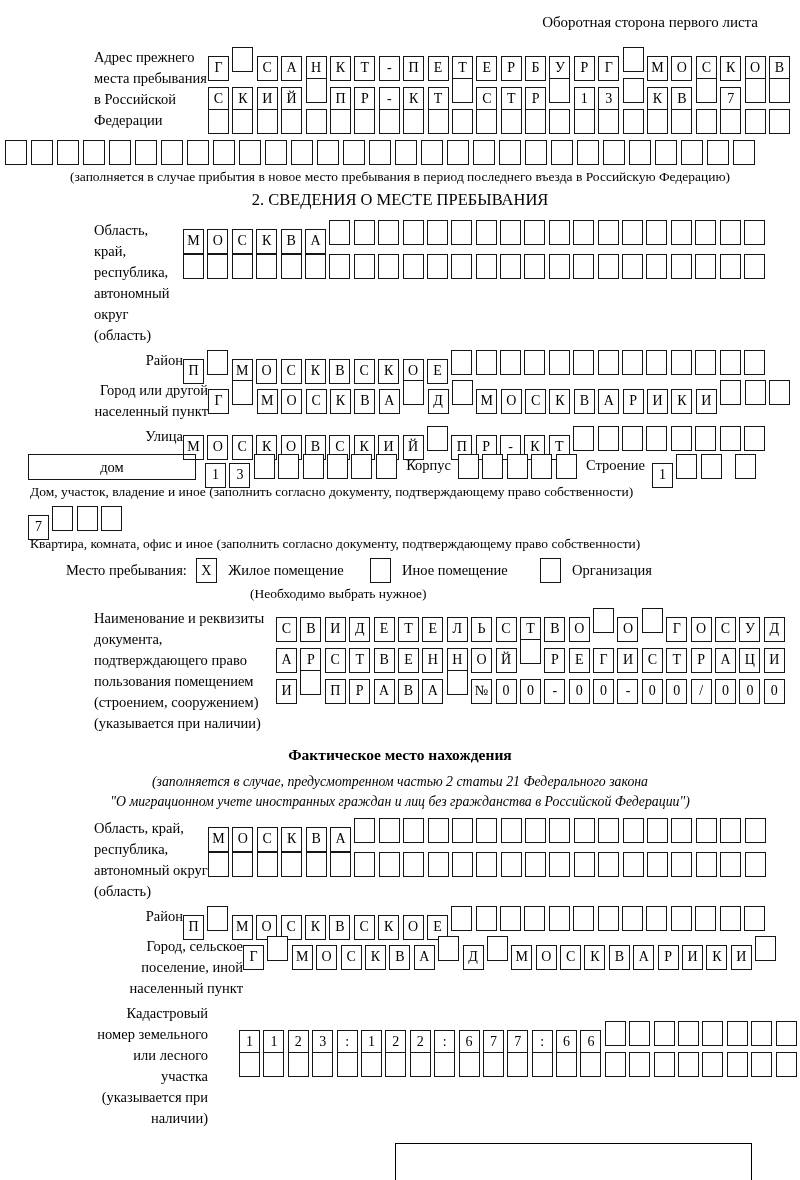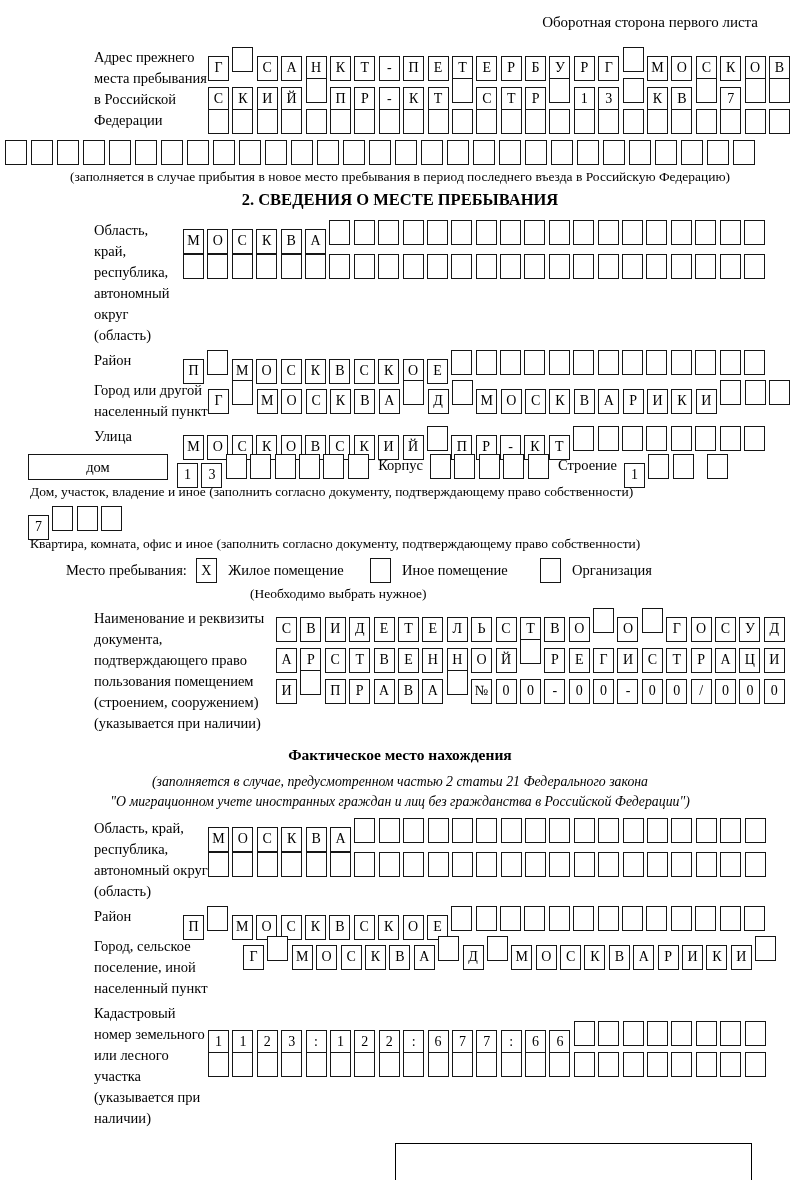--- a/index.html
+++ b/index.html
@@ -26,34 +26,34 @@
   .lw-prev{ width:180px; }
   .lw-155{ width:155px; }
   .lw-180{ width:180px; }
   .lw-doc{ width:248px; }
   .lw-city2{ width:215px; }
   .rows{ flex:1 1 auto; }
   .rows .boxrow{ margin-bottom:5px; }
   .rows .boxrow.spaced{ margin-top:8px; }
 
   .note-center{ text-align:center; font-size:13.5px; margin:1px 0 5px 0; }
-  .sec-title{ text-align:center; font-weight:bold; font-size:16.5px; margin:4px 0 10px 0; }
+  .sec-title{ text-align:center; font-weight:normal; font-size:16.5px; margin:4px 0 10px 0; }
   .fact-title{ text-align:center; font-weight:bold; font-size:15.5px; margin:12px 0 8px 0; }
   .note-left{ margin:1px 0 6px 30px; font-size:13.5px; }
 
-  .mt4{margin-top:4px;}
+  .mt4{margin-top:4px;text-align:right;}
 
   
   .house-row{ margin:2px 0 4px 28px; display:flex; align-items:flex-start; white-space:nowrap; }
   .widebox{
     box-sizing:border-box; height:26px; border:1.8px solid #161616;
     display:inline-flex; align-items:center; justify-content:center;
     font-size:14.5px; margin-right:9px;
   }
-  .wb-dom{ width:140px; }
+  .wb-dom{ width:168px; }
   .wb-kv{ width:207px; }
   .inline-cap{ margin:3px 7px 0 6px; font-size:14.5px; }
 
   
   .stay-row{ margin:4px 0 0 66px; display:flex; align-items:center; white-space:nowrap; }
   .stay-row .cap{ margin-right:9px; }
   .stay-row .opt-label{ margin:0 26px 0 8px; }
   .stay-note{ margin:3px 8px 6px 250px; font-size:13.5px; }
 
   

